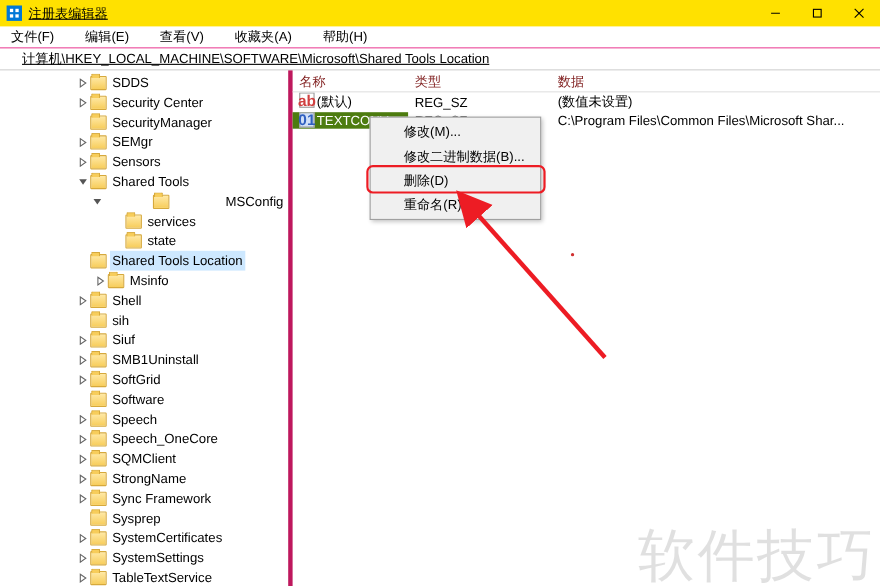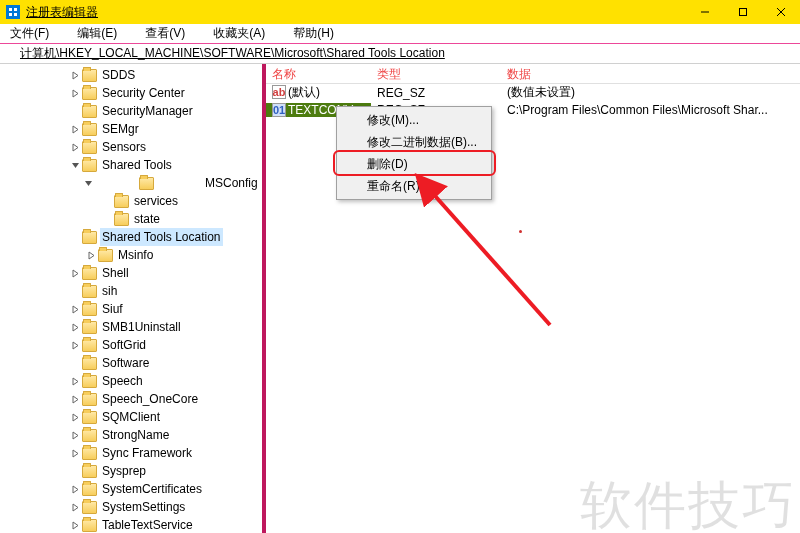--- a/index.html
+++ b/index.html
@@ -25,28 +25,28 @@
     .tree-node { display: flex; align-items: center; height: 18px; white-space: nowrap; padding-right: 4px; line-height: 18px; }
     .expander { width: 14px; display: inline-flex; align-items: center; justify-content: center; }
     .expander svg { width: 9px; height: 9px; }
     .folder-ico { width: 15px; height: 13px; margin-right: 3px; background: linear-gradient(#ffe9a6, #f7cd5b); border: 1px solid #d6a93c; border-radius: 1px; position: relative; flex-shrink: 0; }
     .folder-ico::before { content: ''; position: absolute; top: -3px; left: 0; width: 6px; height: 3px; background: #f7cd5b; border: 1px solid #d6a93c; border-bottom: none; border-radius: 1px 1px 0 0; }
     .tree-label { padding: 0 2px; }
     .tree-label.selected { background: #cde8ff; }
     
     .list-pane { flex: 1; position: relative; }
     .list-header { display: flex; height: 20px; border-bottom: 1px solid #e0e0e0; }
-    .col-h { padding: 2px 6px; color: #ef4444; }
+    .col-h { padding: 2px 6px; color: #7f1d1d; }
     .col-name { width: 105px; }
     .col-type { width: 130px; }
     .col-data { flex: 1; }
     .list-body { }
     .list-row { display: flex; height: 17px; align-items: center; }
     .cell { padding: 0 6px; white-space: nowrap; overflow: hidden; }
-    .val-icon { width: 14px; height: 14px; margin-right: 2px; display: inline-flex; align-items: center; justify-content: center; font-size: 11px; font-weight: bold; border: 1px solid #999; background: #fff; flex-shrink: 0; }
+    .val-icon { width: 14px; height: 14px; margin-right: 2px; display: inline-flex; align-items: center; justify-content: center; font-size: 14px; font-weight: bold; border: 1px solid #999; background: #fff; flex-shrink: 0; }
     .val-icon.str { color: #d04040; }
     .val-icon.bin { color: #3060c0; background: #d0e0f8; }
     .cell.sel { background: #4d7c0f; color: #fff; }
     
     .ctx-menu { position: absolute; left: 336px; top: 106px; width: 156px; background: #f0f0f0; border: 1px solid #a0a0a0; box-shadow: 2px 2px 4px rgba(0,0,0,0.25); padding: 2px; }
     .ctx-item { height: 22px; display: flex; align-items: center; padding-left: 28px; }
     
     .highlight-box { position: absolute; left: 333px; top: 150px; width: 163px; height: 26px; border: 2.5px solid #ed1c24; border-radius: 6px; pointer-events: none; }
     
     .arrow { position: absolute; left: 400px; top: 170px; pointer-events: none; }

